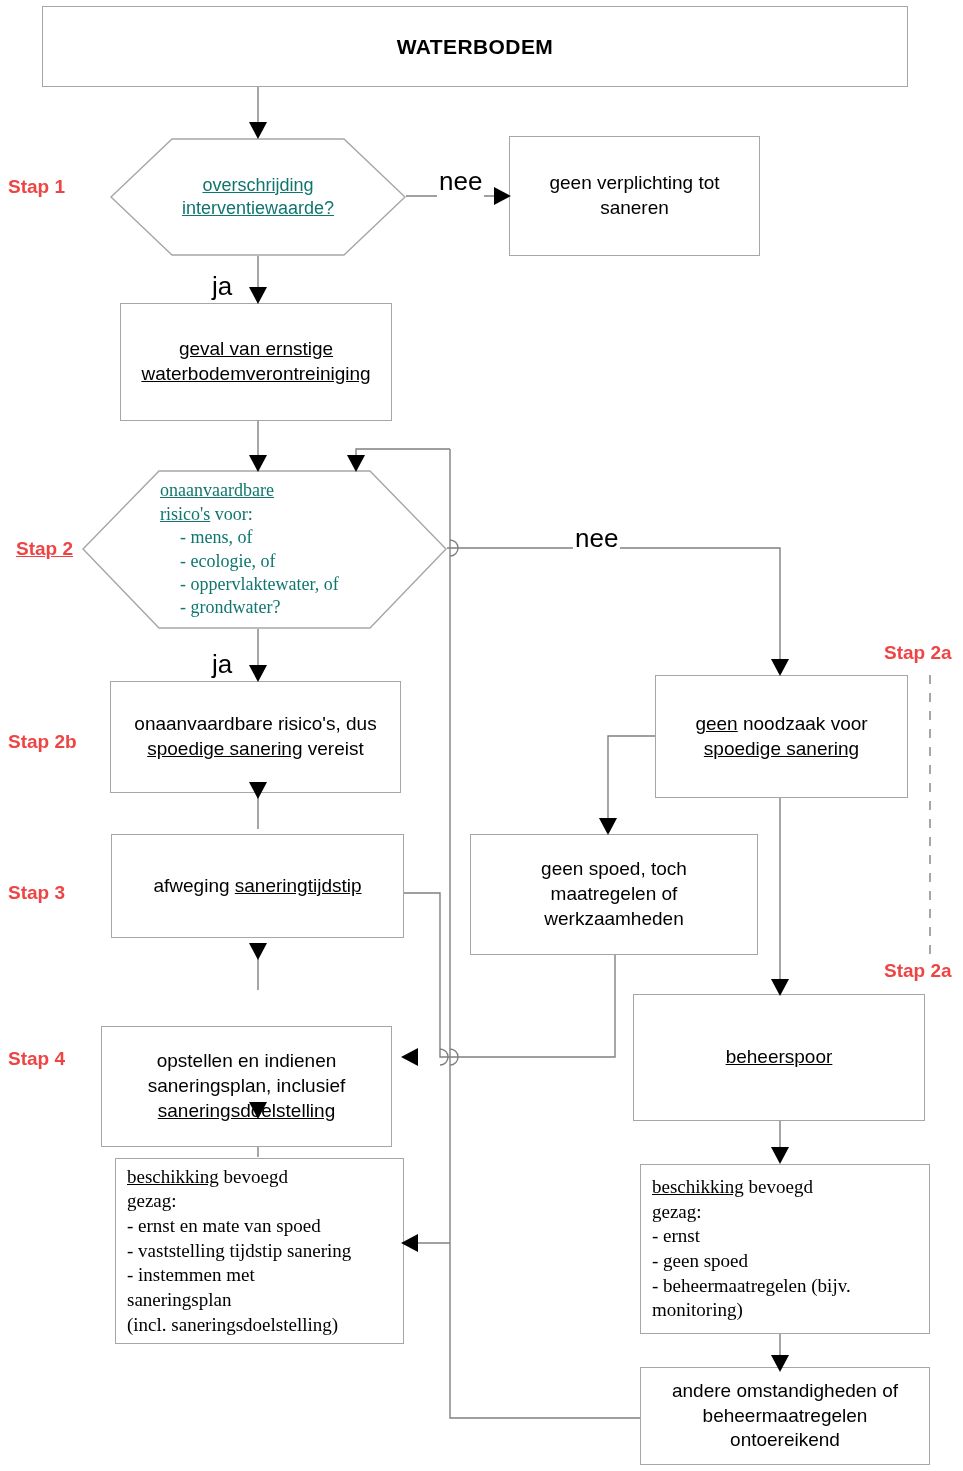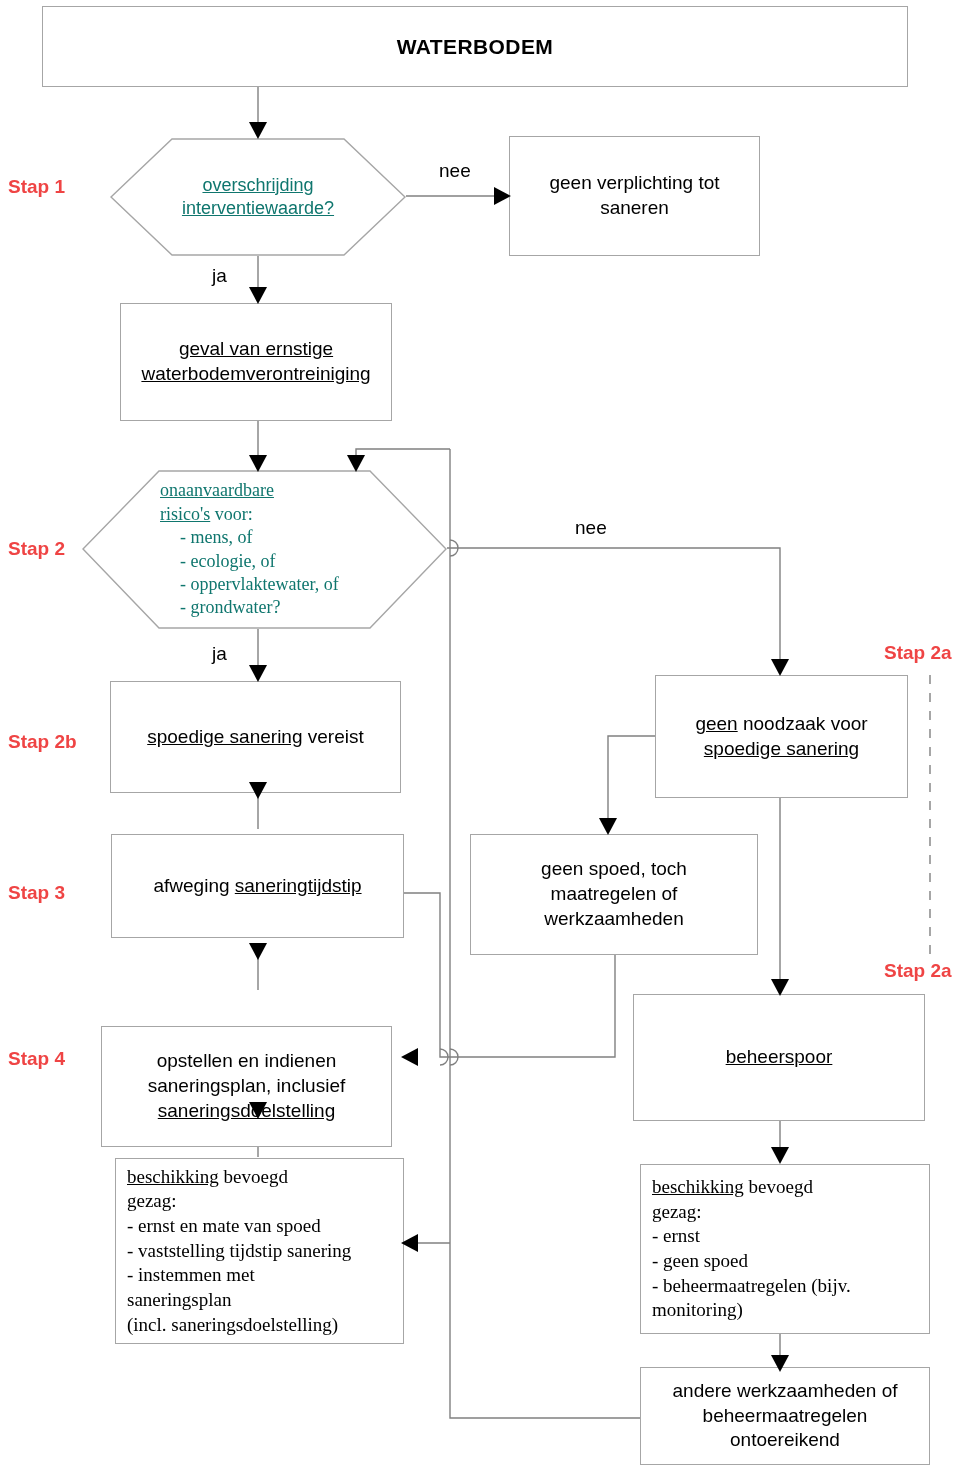--- a/index.html
+++ b/index.html
@@ -65,26 +65,27 @@
   .steplabel {
     position: absolute;
     font-weight: bold;
     font-size: 19px;
     color: #ef4444;
     z-index: 5;
     white-space: nowrap;
   }
   .edgelabel {
     position: absolute;
-    font-size: 19px;
+    font-size: 26px;
     color: #000;
     z-index: 5;
     white-space: nowrap;
     background: #ffffff;
     padding: 0 2px;
+    margin-top: 6px;
   }
   .u { text-decoration: underline; }
   #wires {
     position: absolute;
     left: 0; top: 0;
     width: 963px;
     height: 1471px;
     z-index: 1;
     pointer-events: none;
   }
@@ -222,20 +223,21 @@
         <div style="padding-left:8px;margin-left:12px;"><span class="txt">- mens, of
 - ecologie, of
 - oppervlaktewater, of
 - grondwater?</span></div>
       </div>
     </div>
   </div>
 
   <div class="node center" style="left:110px; top:681px; width:291px; height:112px;">
     <div>
+      <div><span>onaanvaardbare risico's, dus</span></div>
       <div><span class="u">spoedige sanering</span><span> vereist</span></div>
     </div>
   </div>
 
   <div class="node center" style="left:655px; top:675px; width:253px; height:123px;">
     <div>
       <div><span class="u">geen</span><span> noodzaak voor</span></div>
       <div><span class="u">spoedige sanering</span></div>
     </div>
   </div>
@@ -283,27 +285,27 @@
       <div><span class="u">beschikking</span><span> bevoegd</span></div>
       <div><span class="txt"> gezag:
 - ernst
 - geen spoed
 - beheermaatregelen (bijv.
  monitoring)</span></div>
     </div>
   </div>
 
   <div class="node center" style="left:640px; top:1367px; width:290px; height:98px;">
-    <span class="txt">andere werkzaamheden of
+    <span class="txt">andere omstandigheden of
 beheermaatregelen
 ontoereikend</span>
   </div>
 
   <div class="steplabel" style="left:8px; top:176px;">Stap 1</div>
-  <div class="steplabel" style="left:8px; top:538px;">Stap 2</div>
+  <div class="steplabel" style="left:16px; top:538px;text-decoration:underline;">Stap 2</div>
   <div class="steplabel" style="left:8px; top:731px;">Stap 2b</div>
   <div class="steplabel" style="left:8px; top:882px;">Stap 3</div>
   <div class="steplabel" style="left:8px; top:1048px;">Stap 4</div>
   <div class="steplabel" style="left:884px; top:642px;">Stap 2a</div>
   <div class="steplabel" style="left:884px; top:960px;">Stap 2a</div>
 
   <div class="edgelabel" style="left:437px; top:160px;">nee</div>
   <div class="edgelabel" style="left:210px; top:265px;">ja</div>
   <div class="edgelabel" style="left:573px; top:517px;">nee</div>
   <div class="edgelabel" style="left:210px; top:643px;">ja</div>

